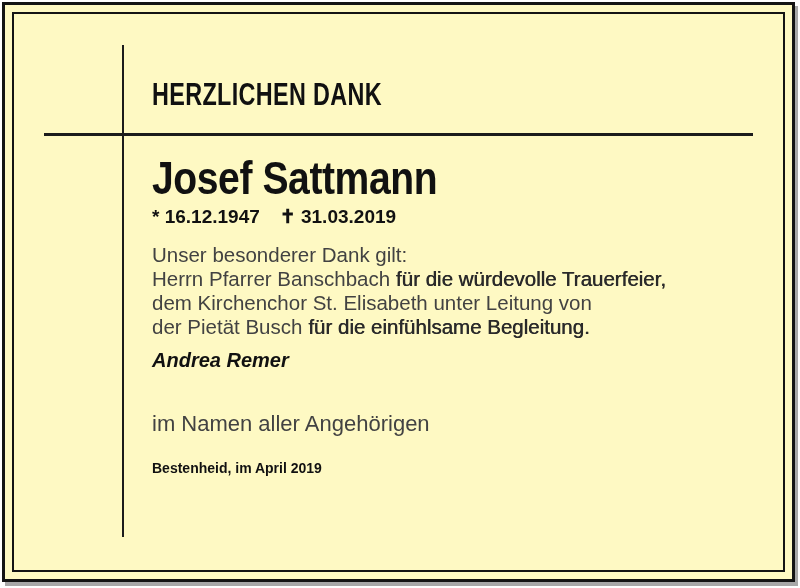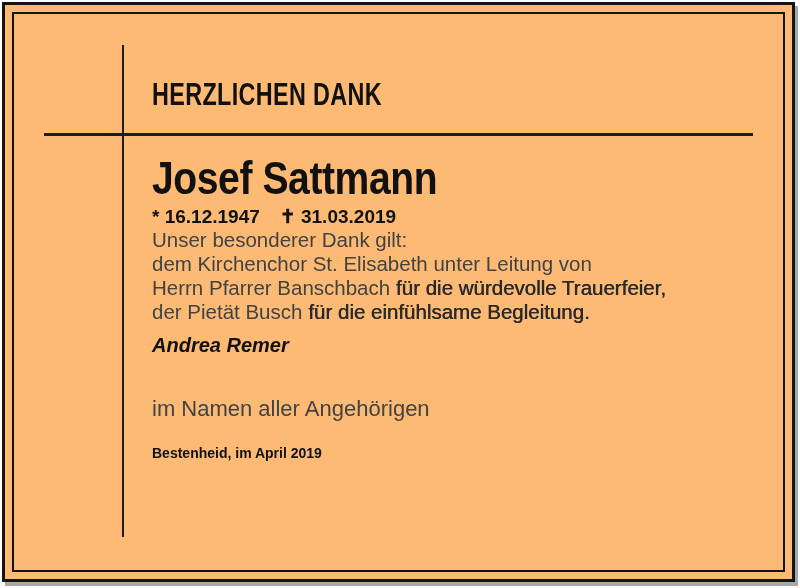--- a/index.html
+++ b/index.html
@@ -1,21 +1,21 @@
 <!DOCTYPE html>
 <html style="--background: #ffffff; --frame: #141414; --shadow: #a8a8a8; --text-heading: #111111; --text-body: #424242; --text-emph: #2a2a2a;"><head>
 <meta charset="utf-8">
 <style>
   * { margin:0; padding:0; box-sizing:border-box; }
   html,body { width:800px; height:588px; background:#ffffff; overflow:hidden; }
   body { font-family:"Liberation Sans", sans-serif; position:relative; }
 
   .card {
     position:absolute; left:2px; top:2px; width:793px; height:580px;
-    background:#fdba74;
+    background:#fef9c3;
     border:3px solid var(--frame,#141414);
     box-shadow:3px 4px 0 0 var(--shadow,#a8a8a8);
   }
   .inner-frame {
     position:absolute; inset:7px;
     border:2px solid var(--frame,#141414);
     pointer-events:none;
   }
 
   
@@ -43,21 +43,21 @@
     font-size:19px; font-weight:bold; line-height:23px;
     color:var(--text-heading,#111111);
   }
   .dates .death { margin-left:20px; }
 
   .body {
     font-size:20.5px; line-height:24px;
     color:var(--text-body,#424242);
   }
   .para1 { margin-top:17px; }
-  .para2 { margin-top:0; }
+  .para2 { margin-top:15px; }
   .line { display:block; white-space:pre-wrap; }
   .emph { color:var(--text-emph,#2a2a2a); text-shadow:0.5px 0 0 currentColor; }
 
   .sig-name {
     margin-top:10px;
     font-size:20px; font-weight:bold; line-height:23px;
     color:var(--text-heading,#111111);
     font-style:italic;
   }
   .sig-sub {
@@ -86,22 +86,22 @@
 
     <div class="heading">HERZLICHEN DANK</div>
 
     <div class="name">Josef Sattmann</div>
 
     <div class="dates"><span>*</span> <span>16.12.1947</span><span class="death"><span>✝</span> <span>31.03.2019</span></span></div>
 
 
     <p class="body para2">
       <span class="line">Unser besonderer Dank gilt:</span>
+      <span class="line"><span>Herrn Pfarrer Banschbach </span><span class="emph">für die würdevolle Trauerfeier,</span></span>
       <span class="line">dem Kirchenchor St. Elisabeth unter Leitung von</span>
-      <span class="line"><span>Herrn Pfarrer Banschbach </span><span class="emph">für die würdevolle Trauerfeier,</span></span>
       <span class="line"><span>der Pietät Busch </span><span class="emph">für die einfühlsame Begleitung.</span></span>
     </p>
 
     <div class="sig-name">Andrea Remer</div>
     <div class="sig-sub">im Namen aller Angehörigen</div>
 
     <div class="closing">Bestenheid, im April 2019</div>
   </div>
 </div>
 

